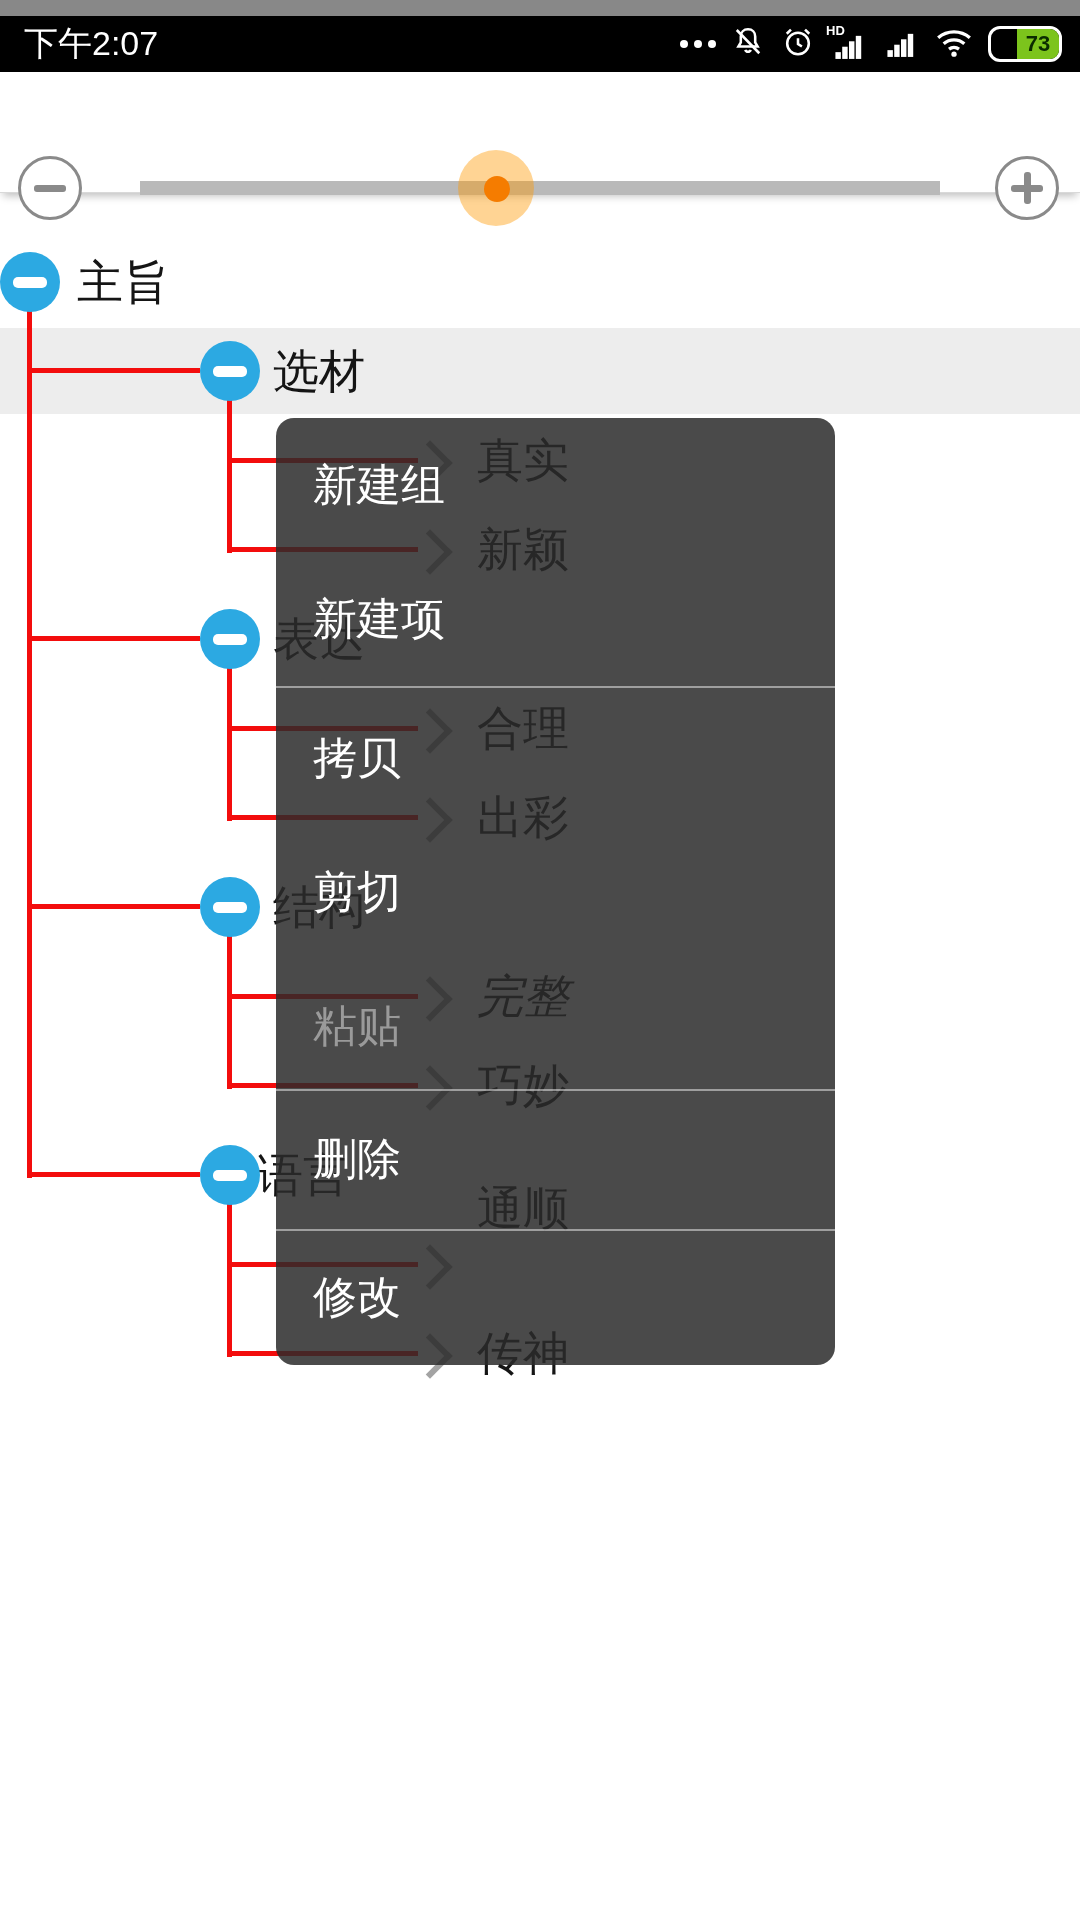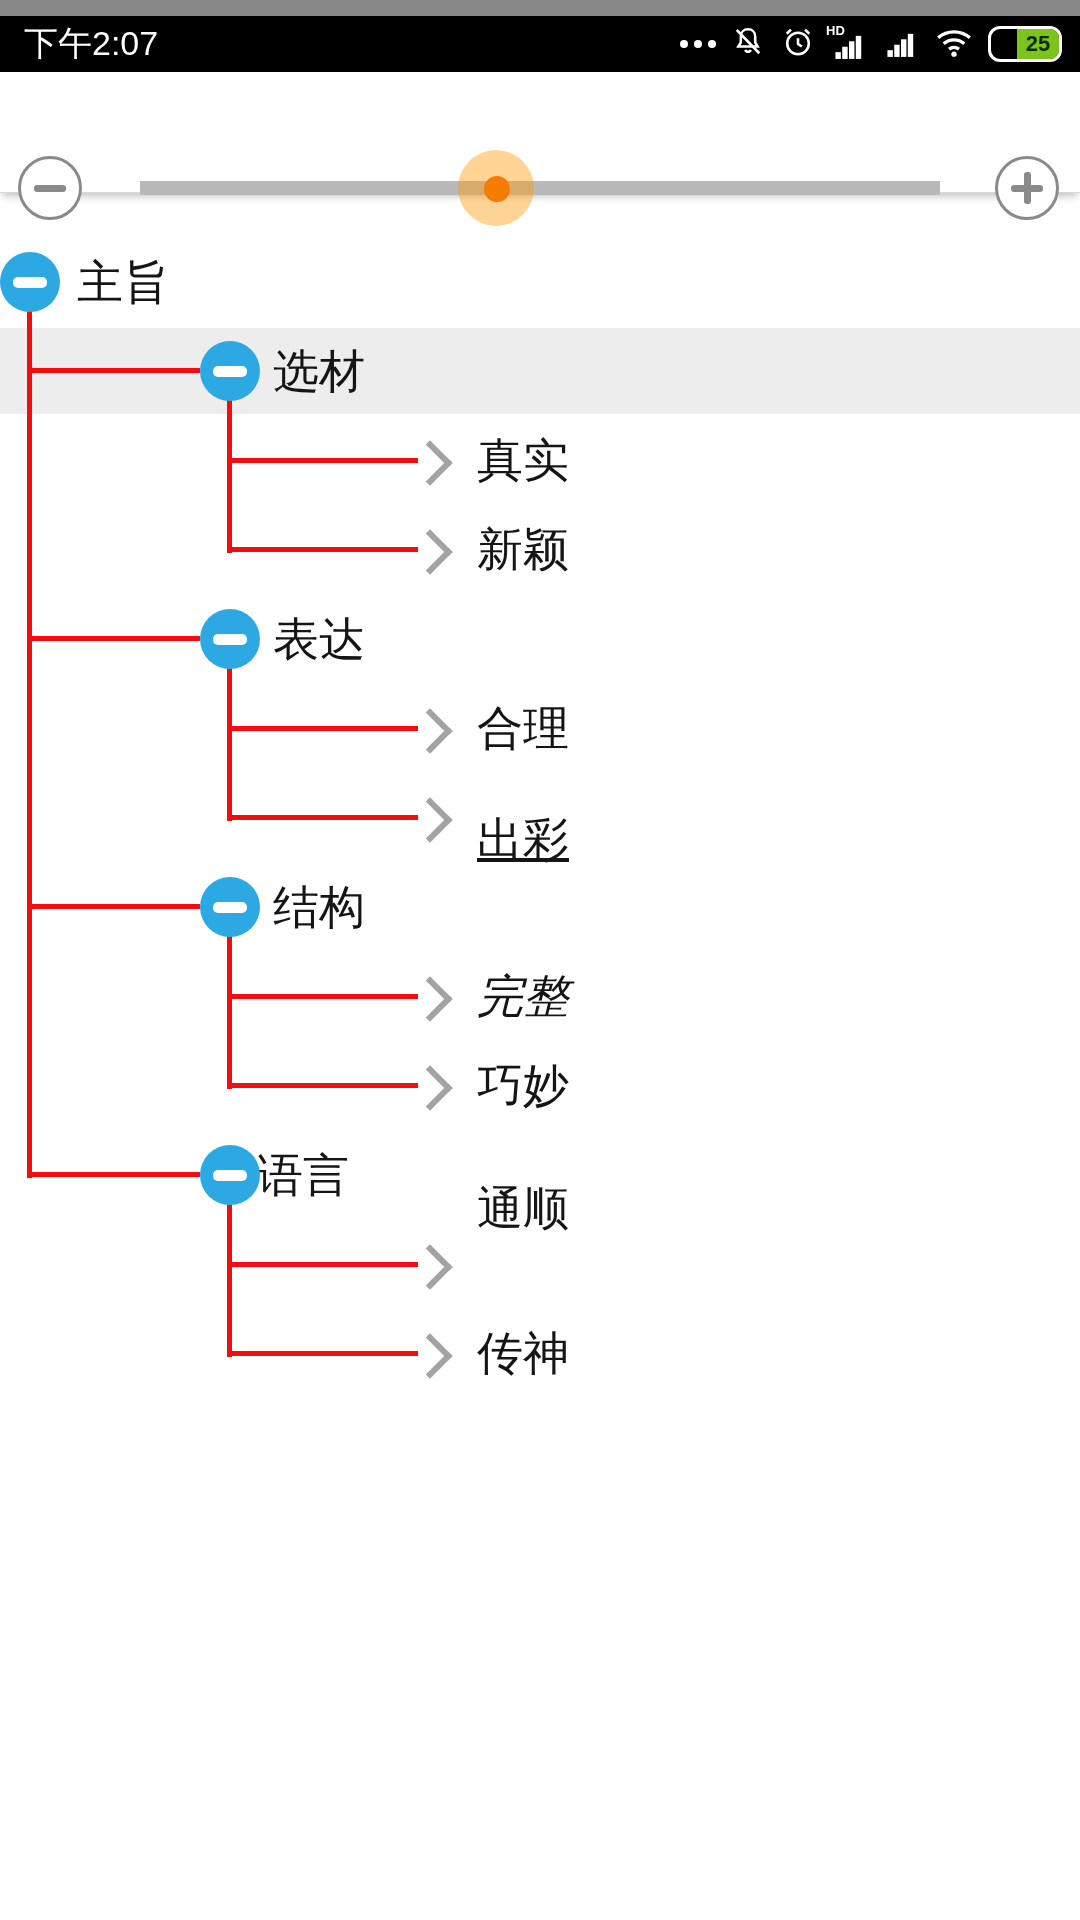--- a/index.html
+++ b/index.html
@@ -108,21 +108,21 @@
       <span>
         <svg width="40" height="40" viewBox="0 0 24 24" fill="none" stroke="#fff" stroke-width="2">
           <path d="M2.5 9.5a14.5 14.5 0 0 1 19 0"></path>
           <path d="M5.8 13a9.5 9.5 0 0 1 12.4 0"></path>
           <path d="M9 16.3a5 5 0 0 1 6 0"></path>
           <circle cx="12" cy="19.3" r="1.6" fill="#fff" stroke="none"></circle>
         </svg>
       </span>
       <span class="battery">
         <span class="fill">
-            <span class="pct">25</span>
+            <span class="pct">73</span>
           </span>
       </span>
     </div>
   </div>
 
   <div class="zoombar">
     <div class="round-btn" style="left:18px;">
         <span class="hbar"></span>
       </div>
     <div class="track"></div>
@@ -184,27 +184,39 @@
   <div class="nlabel" style="left:257px;top:1160px;">语言</div>
 
   <span class="chev" style="left:414px;top:431px;"></span>
   <div class="nlabel" style="left:477px;top:445px;">真实</div>
   <span class="chev" style="left:414px;top:520px;"></span>
   <div class="nlabel" style="left:477px;top:534px;">新颖</div>
 
   <span class="chev" style="left:414px;top:699px;"></span>
   <div class="nlabel" style="left:477px;top:713px;">合理</div>
   <span class="chev" style="left:414px;top:788px;"></span>
-  <div class="nlabel" style="left:477px;top:824px;text-decoration:underline;">出彩</div>
+  <div class="nlabel" style="left:477px;top:802px;">出彩</div>
 
   <span class="chev" style="left:414px;top:967px;"></span>
   <div class="nlabel" style="left:477px;top:981px;font-style:italic;">完整</div>
   <span class="chev" style="left:414px;top:1056px;"></span>
   <div class="nlabel" style="left:477px;top:1070px;">巧妙</div>
 
   <span class="chev" style="left:414px;top:1235px;"></span>
   <div class="nlabel" style="left:477px;top:1193px;">通顺</div>
   <span class="chev" style="left:414px;top:1324px;"></span>
   <div class="nlabel" style="left:477px;top:1338px;">传神</div>
 
+  <div class="popup">
+    <div class="mi" style="top:67px;">新建组</div>
+    <div class="mi" style="top:201px;">新建项</div>
+    <div class="msep" style="top:268px;"></div>
+    <div class="mi" style="top:340px;">拷贝</div>
+    <div class="mi" style="top:474px;">剪切</div>
+    <div class="mi disabled" style="top:608px;">粘贴</div>
+    <div class="msep" style="top:671px;"></div>
+    <div class="mi" style="top:741px;">删除</div>
+    <div class="msep" style="top:811px;"></div>
+    <div class="mi" style="top:879px;">修改</div>
+  </div>
 
 
 </div>
 
 </body></html>

